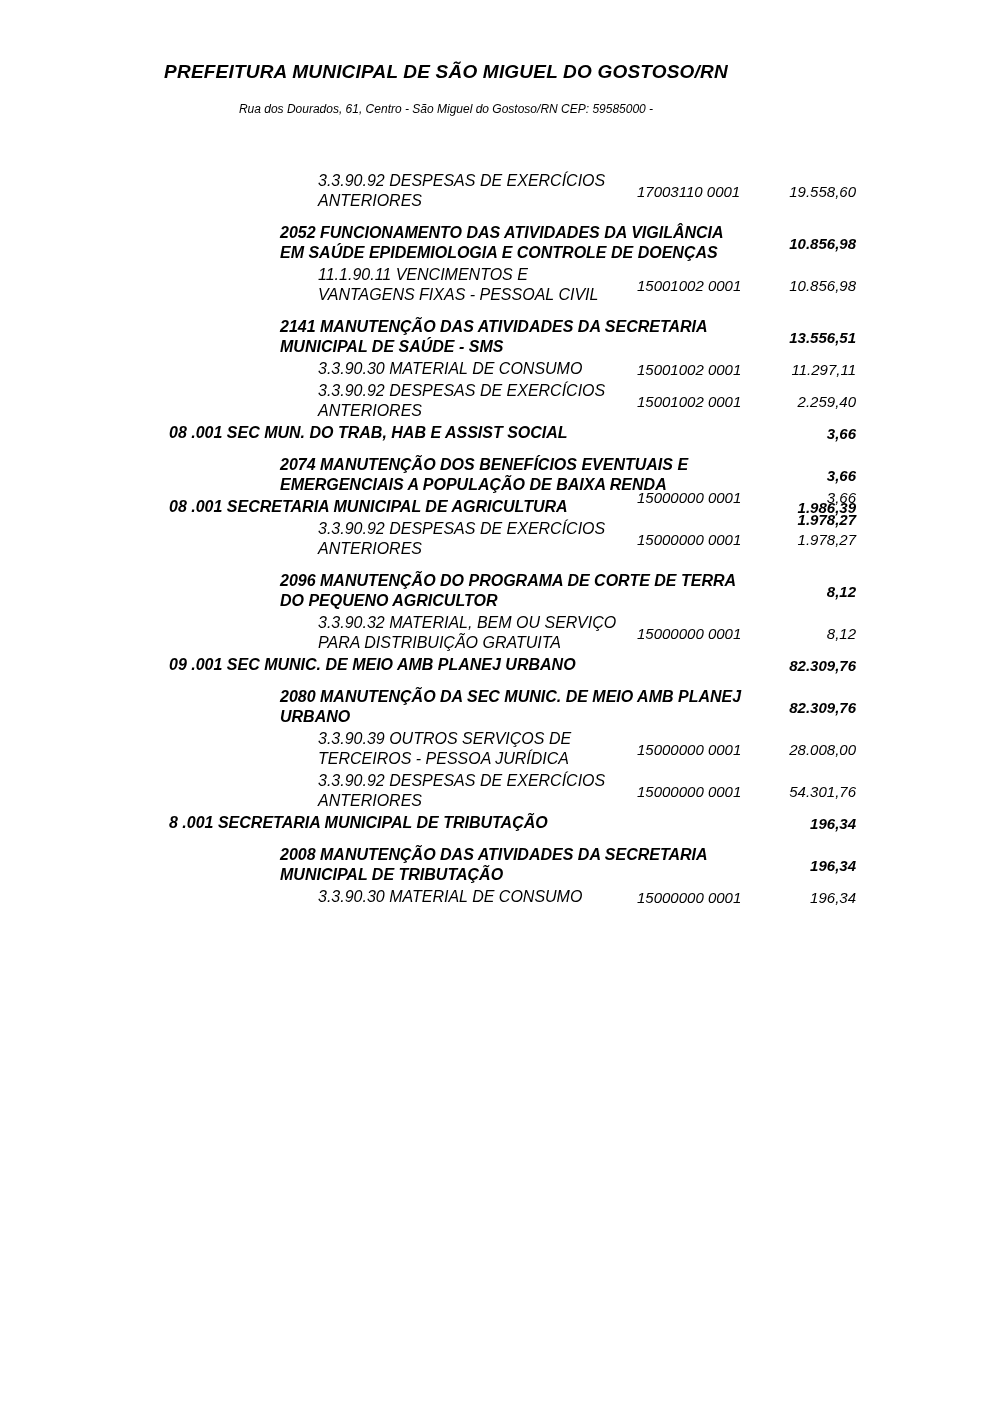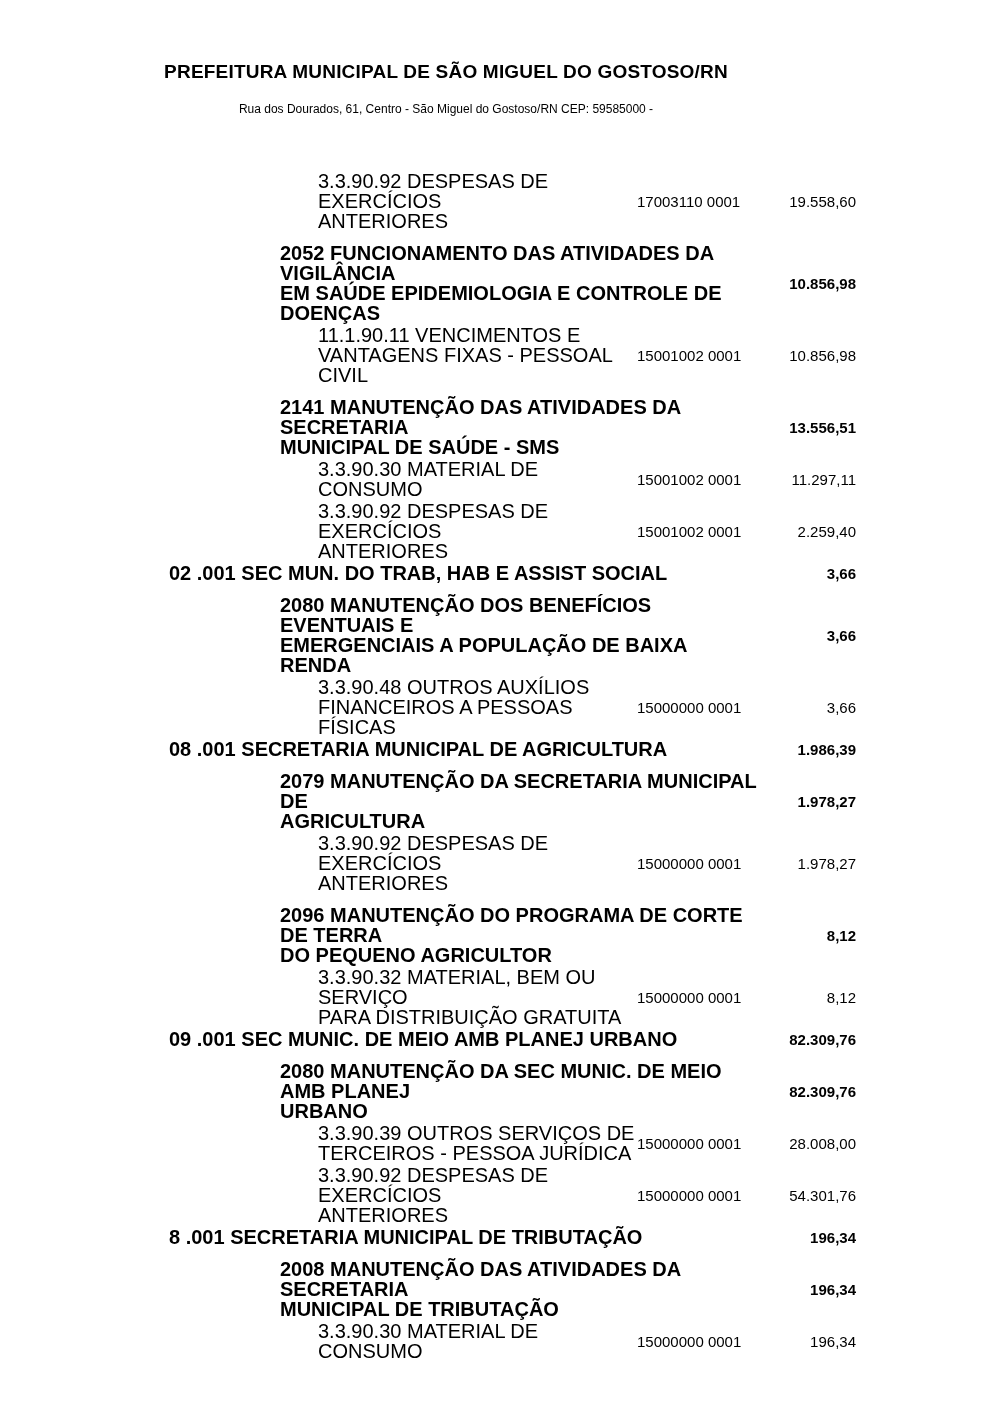--- a/index.html
+++ b/index.html
@@ -10,20 +10,21 @@
   body {
     font-family: "Liberation Sans", "DejaVu Sans", sans-serif;
     color: #000000;
   }
   .page {
     position: relative;
     width: 892px;
     height: 1415px;
     background: #ffffff;
     overflow: hidden;
+    font-style: italic;
   }
   .doc-header {
     position: absolute;
     top: 60px;
     left: 0;
     width: 100%;
     text-align: center;
   }
   .doc-title {
     font-size: 19px;
@@ -41,21 +42,21 @@
     left: 169px;
     top: 171px;
     width: 687px;
   }
   .row {
     position: relative;
     margin-bottom: 2px;
   }
   .cell-name {
     white-space: pre-line;
-    font-size: 20px;
+    font-size: 16px;
     line-height: 20px;
   }
   .level-unit .cell-name {
     font-weight: bold;
     padding-left: 0;
     max-width: 560px;
   }
   .level-action .cell-name {
     font-weight: bold;
     padding-left: 111px;
@@ -136,48 +137,44 @@
     </div>
 
     <div class="row level-element">
       <div class="cell-name">3.3.90.92 DESPESAS DE EXERCÍCIOS
 ANTERIORES</div>
       <div class="cell-code">15001002 0001</div>
       <div class="cell-value">2.259,40</div>
     </div>
 
     <div class="row level-unit">
-      <div class="cell-name">02 .001 SEC MUN. DO TRAB, HAB E ASSIST SOCIAL</div>
+      <div class="cell-name">08 .001 SEC MUN. DO TRAB, HAB E ASSIST SOCIAL</div>
 
       <div class="cell-value">3,66</div>
     </div>
 
     <div class="row level-action">
-      <div class="cell-name">2080 MANUTENÇÃO DOS BENEFÍCIOS EVENTUAIS E
+      <div class="cell-name">2074 MANUTENÇÃO DOS BENEFÍCIOS EVENTUAIS E
 EMERGENCIAIS A POPULAÇÃO DE BAIXA RENDA</div>
 
       <div class="cell-value">3,66</div>
     </div>
 
     <div class="row level-element">
-      <div class="cell-name">3.3.90.48 OUTROS AUXÍLIOS
-FINANCEIROS A PESSOAS FÍSICAS</div>
       <div class="cell-code">15000000 0001</div>
       <div class="cell-value">3,66</div>
     </div>
 
     <div class="row level-unit">
       <div class="cell-name">08 .001 SECRETARIA MUNICIPAL DE AGRICULTURA</div>
 
       <div class="cell-value">1.986,39</div>
     </div>
 
     <div class="row level-action">
-      <div class="cell-name">2079 MANUTENÇÃO DA SECRETARIA MUNICIPAL DE
-AGRICULTURA</div>
 
       <div class="cell-value">1.978,27</div>
     </div>
 
     <div class="row level-element">
       <div class="cell-name">3.3.90.92 DESPESAS DE EXERCÍCIOS
 ANTERIORES</div>
       <div class="cell-code">15000000 0001</div>
       <div class="cell-value">1.978,27</div>
     </div>

